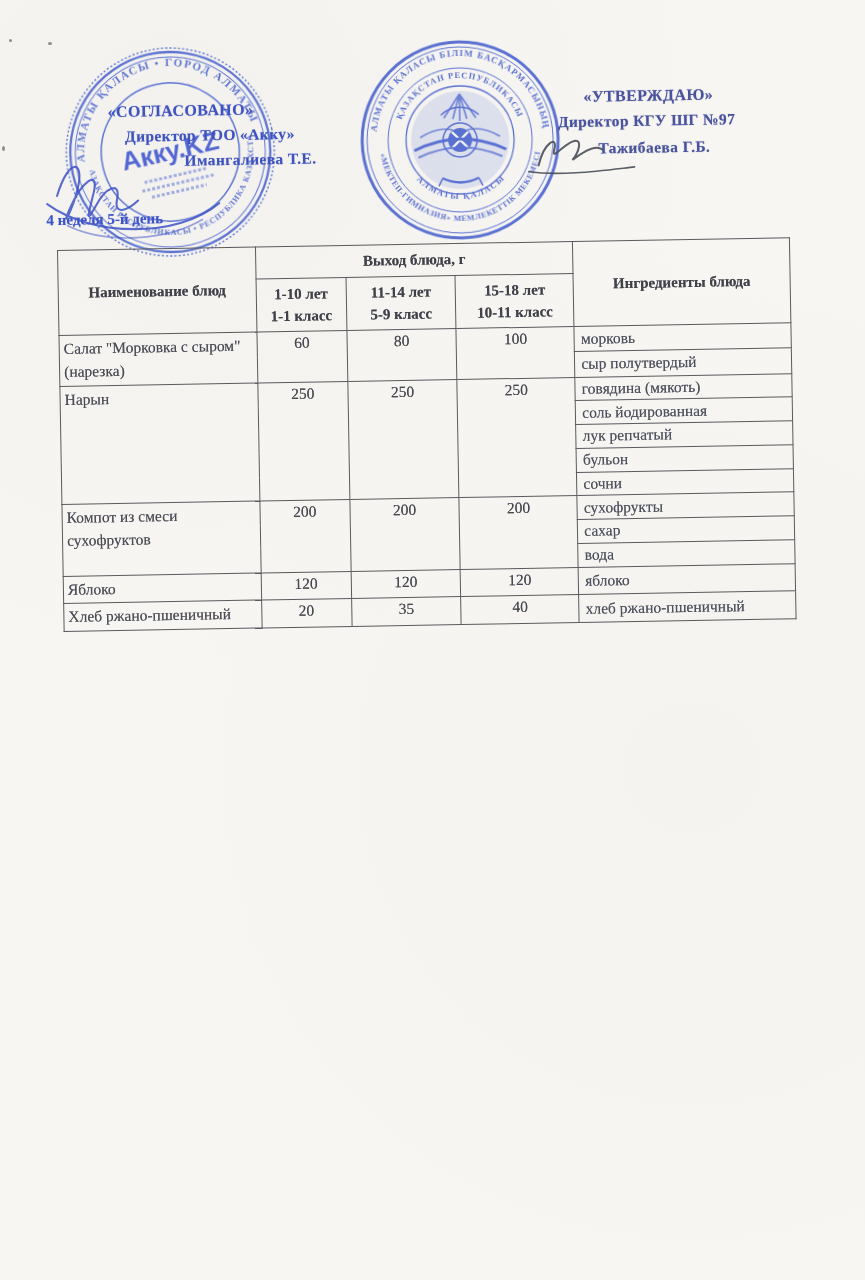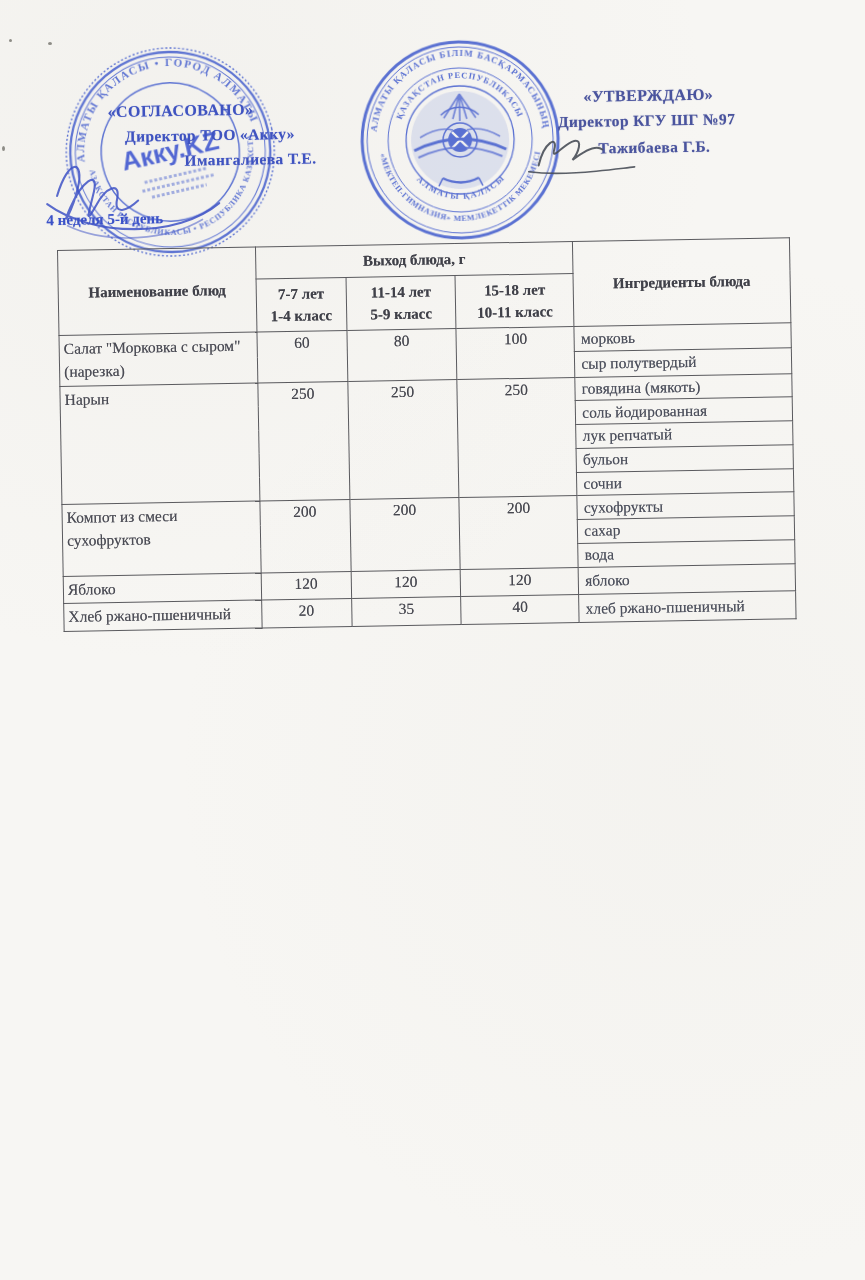--- a/index.html
+++ b/index.html
@@ -183,22 +183,22 @@
         <col style="width:217px">
     </colgroup>
     <thead>
       <tr style="height:32px;">
         <th rowspan="2">Наименование блюд</th>
         <th colspan="3">Выход блюда, г</th>
         <th rowspan="2">Ингредиенты блюда</th>
       </tr>
       <tr style="height:53px;">
         <th class="hdr2">
-          <span>7-7 лет</span>
-          <span>1-4 класс</span>
+          <span>1-10 лет</span>
+          <span>1-1 класс</span>
         </th>
         <th class="hdr2">
           <span>11-14 лет</span>
           <span>5-9 класс</span>
         </th>
         <th class="hdr2">
           <span>15-18 лет</span>
           <span>10-11 класс</span>
         </th>
       </tr>

